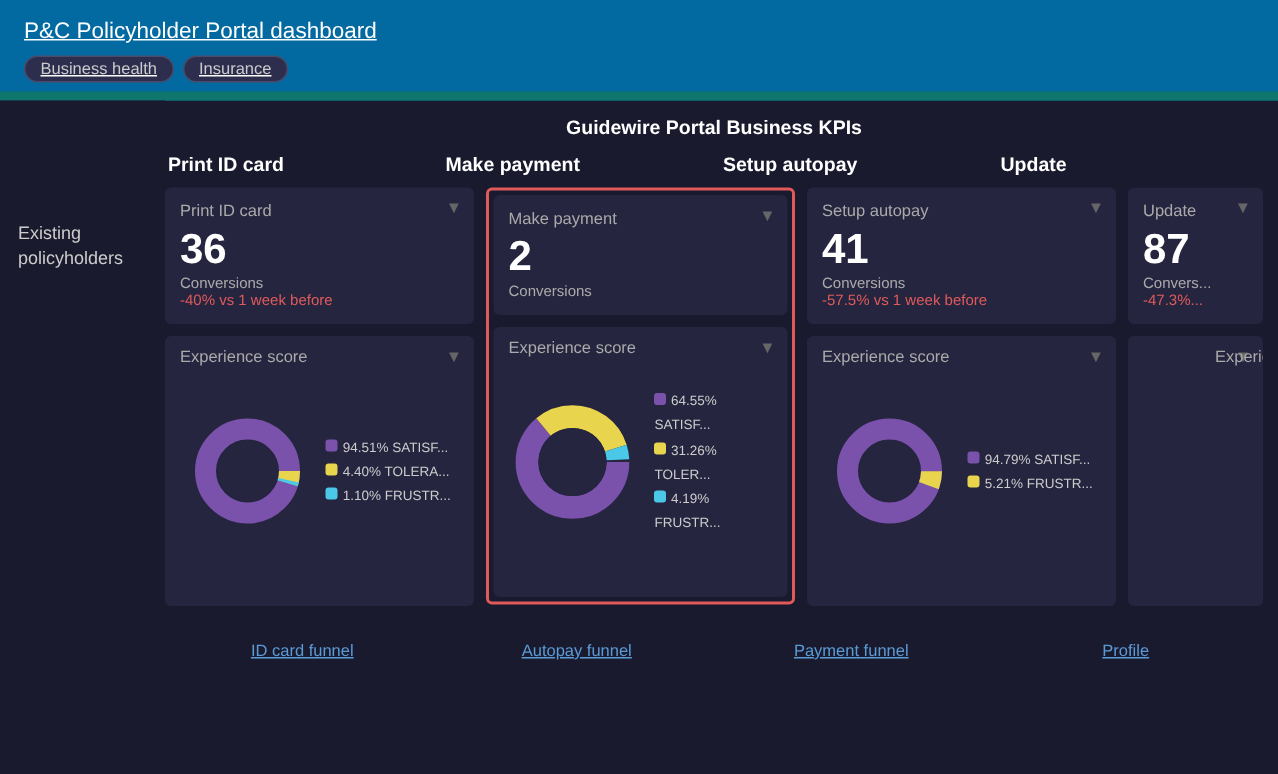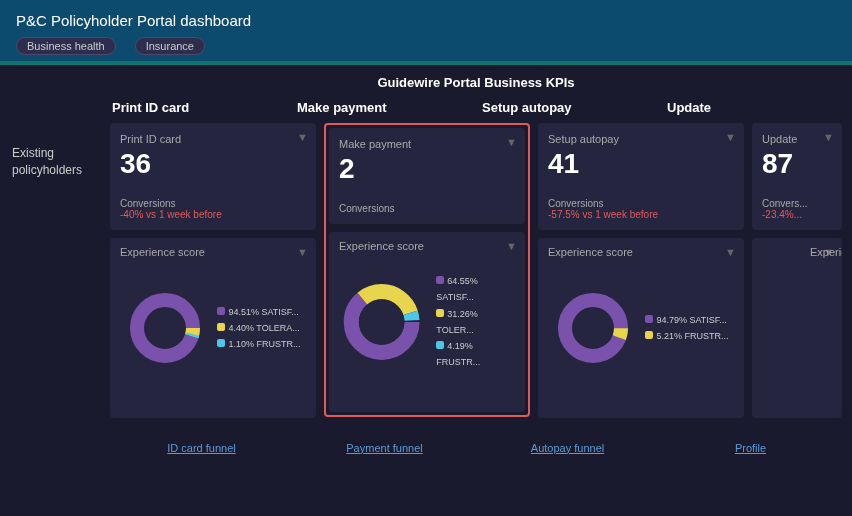--- a/index.html
+++ b/index.html
@@ -6,33 +6,34 @@
     body {
       width: 852px;
       height: 516px;
       background: #1a1a2e;
       color: #fff;
       font-family: Arial, sans-serif;
       font-size: 12px;
       overflow: hidden;
     }
     .header {
-      background: #0c4a6e;
+      background: #0369a1;
       padding: 12px 16px 6px 16px;
-      border-bottom: 4px solid #0f766e;
+      border-bottom: 6px solid #0f766e;
+      text-decoration: underline;
     }
     .header h1 {
       font-size: 15px;
       font-weight: normal;
       color: #fff;
       margin-bottom: 8px;
     }
     .tags {
       display: flex;
-      gap: 19px;
+      gap: 6px;
     }
     .tag {
       background: #2d2d4e;
       border: 1px solid #4a4a6a;
       border-radius: 12px;
       padding: 2px 10px;
       font-size: 11px;
       color: #ccc;
     }
     .main-container {
@@ -95,21 +96,21 @@
     }
     .card-number {
       font-size: 28px;
       font-weight: bold;
       color: #fff;
       line-height: 1.1;
     }
     .card-subtitle {
       font-size: 10px;
       color: #aaa;
-      margin-top: 18px;
+      margin-top: 2px;
     }
     .card-change {
       font-size: 10px;
       color: #e05a5a;
     }
     .filter-icon {
       position: absolute;
       top: 8px;
       right: 8px;
       color: #666;
@@ -290,29 +291,29 @@
           </div>
         </div>
       </div>
 
       <div class="column column-last" style="overflow:hidden;max-width:90px;">
         <div class="card">
           <span class="filter-icon">▼</span>
           <div class="card-title">Update</div>
           <div class="card-number">87</div>
           <div class="card-subtitle">Convers...</div>
-          <div class="card-change">-23.4%...</div>
+          <div class="card-change">-47.3%...</div>
         </div>
         <div class="score-card">
           <span class="filter-icon">▼</span>
           <div class="card-title" style="position:absolute;top:8px;left:10px;margin-left:48px;">Experie...</div>
         </div>
       </div>
     </div>
 
     <div class="footer-links" style="margin-top:20px;">
       <div class="footer-link">ID card funnel</div>
+      <div class="footer-link">Autopay funnel</div>
       <div class="footer-link">Payment funnel</div>
-      <div class="footer-link">Autopay funnel</div>
       <div class="footer-link">Profile</div>
     </div>
   </div>
 </div>
 
 </body></html>

